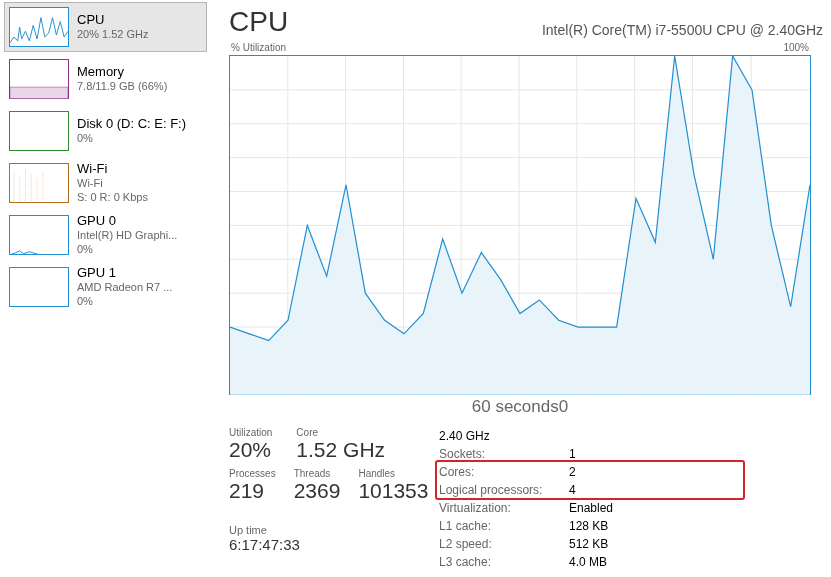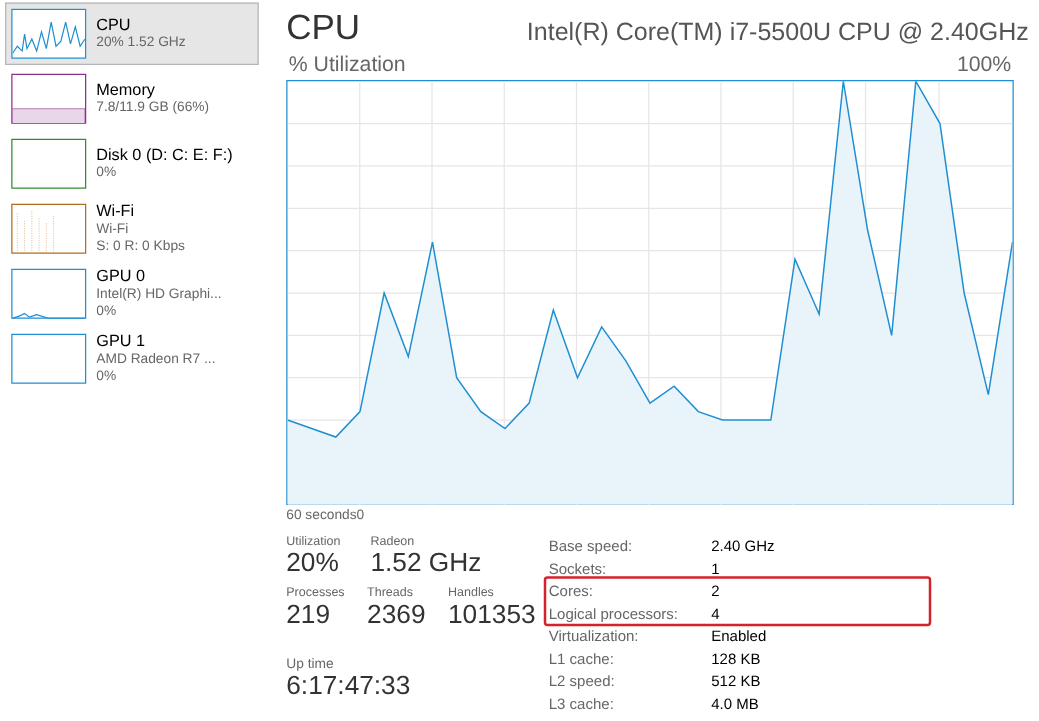--- a/index.html
+++ b/index.html
@@ -49,59 +49,59 @@
     padding: 6px 8px 0 22px;
     position: relative;
   }
   .header {
     display: flex;
     justify-content: space-between;
     align-items: flex-end;
     margin-bottom: 4px;
   }
   .h-title { font-size: 28px; font-weight: 400; color: #333; }
-  .h-sub { font-size: 20px; color: #555; }
+  .h-sub { font-size: 14px; color: #555; }
   .axis-labels {
     display: flex;
     justify-content: space-between;
-    font-size: 17px;
+    font-size: 10px;
     color: #666;
     margin-bottom: 2px;
     padding: 0 2px;
   }
   .chart-box {
     width: 582px;
     height: 340px;
     border: 1px solid #208fd1;
     position: relative;
     background: #fff;
   }
   .chart-box svg { position: absolute; inset: 0; }
   .bottom-labels {
     width: 582px;
     display: flex;
-    justify-content: flex-start;
-    font-size: 11px;
+    justify-content: center;
+    font-size: 17px;
     color: #666;
     margin-top: 2px;
   }
   
   .stats {
     display: flex;
     margin-top: 10px;
     width: 582px;
   }
   .stats-left { width: 210px; }
   .stats-right { flex: 1; position: relative; }
   .stat-row { display: flex; margin-bottom: 6px; }
   .stat-block { margin-right: 24px; }
   .stat-label { font-size: 10px; color: #666; }
   .stat-value { font-size: 21px; color: #333; margin-top: 0px; }
   .uptime-label { font-size: 11px; color: #666; margin-top: 21px; }
-  .uptime-value { font-size: 21px; color: #333; }
+  .uptime-value { font-size: 15px; color: #333; }
   .spec-line { display: flex; font-size: 12px; line-height: 18px; }
   .spec-label { width: 130px; color: #666; }
   .spec-value { color: #000; }
   .red-box {
     position: absolute;
     border: 2px solid #d6222a;
     left: -4px;
     top: 33px;
     width: 310px;
     height: 40px;
@@ -235,21 +235,21 @@
   </div>
 
   <div class="stats">
     <div class="stats-left">
       <div class="stat-row">
         <div class="stat-block">
           <div class="stat-label">Utilization</div>
           <div class="stat-value">20%</div>
         </div>
         <div class="stat-block">
-          <div class="stat-label">Radeon</div>
+          <div class="stat-label">Core</div>
           <div class="stat-value">1.52 GHz</div>
         </div>
       </div>
       <div class="stat-row">
         <div class="stat-block" style="margin-right:18px">
           <div class="stat-label">Processes</div>
           <div class="stat-value">219</div>
         </div>
         <div class="stat-block" style="margin-right:18px">
           <div class="stat-label">Threads</div>
@@ -259,21 +259,20 @@
           <div class="stat-label">Handles</div>
           <div class="stat-value">101353</div>
         </div>
       </div>
       <div class="uptime-label">Up time</div>
       <div class="uptime-value">6:17:47:33</div>
     </div>
 
     <div class="stats-right">
       <div class="spec-line">
-          <div class="spec-label">Base speed:</div>
           <div class="spec-value">2.40 GHz</div>
         </div>
       <div class="spec-line">
           <div class="spec-label">Sockets:</div>
           <div class="spec-value">1</div>
         </div>
       <div class="spec-line">
           <div class="spec-label">Cores:</div>
           <div class="spec-value">2</div>
         </div>

